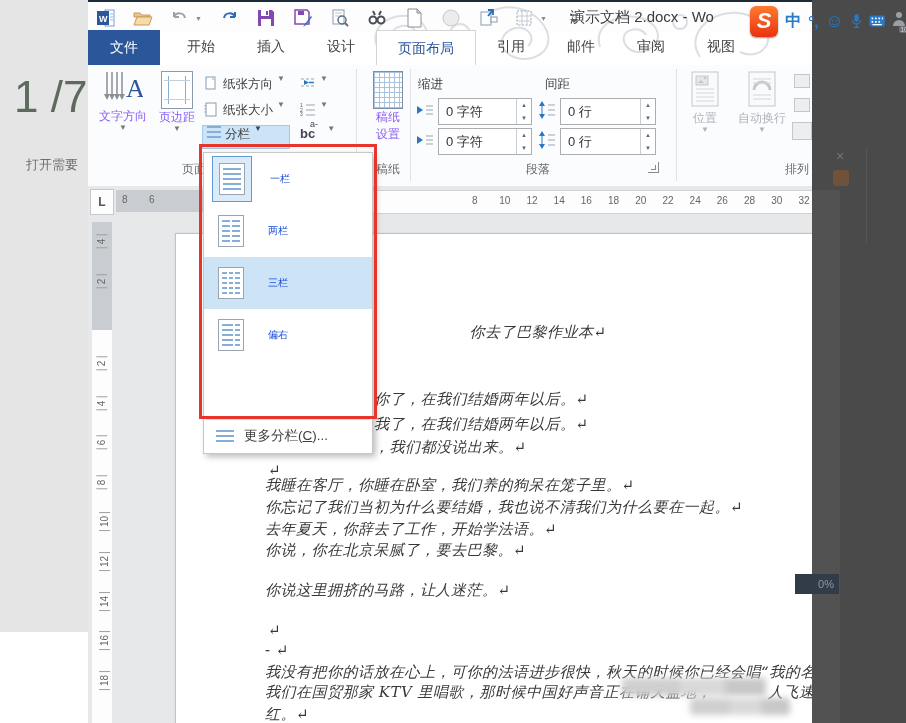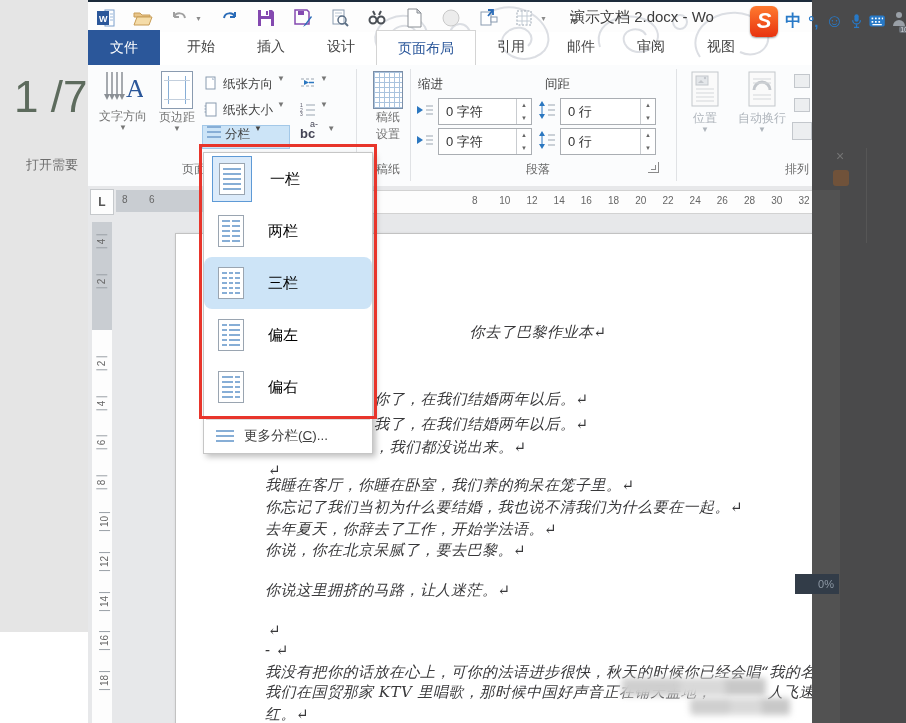--- a/index.html
+++ b/index.html
@@ -14,21 +14,21 @@
   #win-title{left:482px;top:6px;font-size:15px;color:#3c3c3c;white-space:nowrap;}
   #tabrow{left:88px;top:30px;width:724px;height:35px;background:transparent;border-bottom:1px solid #d9d9d9;}
   #file-tab{left:0;top:0;width:72px;height:35px;background:#2b579a;color:#fff;font-size:14px;
     display:flex;align-items:center;justify-content:center;}
   #tabs{left:78px;top:0;height:35px;display:flex;}
   .tab{padding:0 21px;display:flex;align-items:center;font-size:14px;color:#444;height:34px;}
   .tab.active{background:#fff;border:1px solid #d4d4d4;border-bottom:none;color:#2b579a;height:35px;}
   #flourish{left:340px;top:0;width:472px;height:64px;pointer-events:none;}
   
   #ribbon{left:88px;top:65px;width:724px;height:121px;background:#fbfcfd;border-bottom:1px solid #d8dadc;}
-  .rlabel{font-size:12px;color:#737373;text-align:center;}
+  .rlabel{font-size:12px;color:#8b5cf6;text-align:center;}
   .grouplabel{font-size:12px;color:#6a6a6a;text-align:center;}
   .caret{font-size:8px;color:#777;line-height:6px;}
   .vsep{width:1px;background:#e0e2e5;top:4px;height:112px;}
   .bigbtn{display:flex;flex-direction:column;align-items:center;}
   .rowbtn{display:flex;gap:4px;font-size:12.5px;color:#3f3f3f;height:22px;}
   .hl{background:#cce4f7;border:1px solid #a3c8e8;}
   .collines{background:repeating-linear-gradient(#87aed6 0 2px,transparent 2px 5px);}
   .spinbox{background:#fff;border:1px solid #aaaeb3;display:flex;align-items:center;font-size:13px;color:#333;}
   .spinval{flex:1;padding-left:7px;}
   .spincol{width:14px;height:100%;border-left:1px solid #c9ccd0;display:flex;flex-direction:column;}
@@ -56,27 +56,27 @@
   #doc-title{text-align:center;width:540px;}
   .blur{position:absolute;background:
      radial-gradient(circle at 20% 40%,#cfcfcf 0 25%,transparent 26%),
      radial-gradient(circle at 55% 60%,#d9d9d9 0 30%,transparent 31%),
      radial-gradient(circle at 80% 35%,#c8c8c8 0 28%,transparent 29%),#ececec;
      filter:blur(3px);border-radius:2px;}
   
   #colmenu{left:203px;top:152px;width:168px;height:300px;background:#fff;border:1px solid #c6c6c6;
     box-shadow:3px 3px 6px rgba(0,0,0,.25);z-index:30;}
   .mitem{position:relative;height:52px;display:flex;align-items:center;padding-left:8px;}
-  .mitem.hover{background:#cde4f7;border-radius:8px;}
+  .mitem.hover{background:#cde4f7;}
   .iconwrap{width:38px;height:44px;display:flex;align-items:center;justify-content:center;}
   .iconwrap.sel{background:#dcebfa;border:1px solid #5e9ad6;}
   .micon{width:26px;height:32px;background:#fff;border:1px solid #9aa5b1;display:flex;gap:2px;
     padding:4px 3px;box-sizing:border-box;}
   .micon div{height:22px;}
-  .mlabel{margin-left:18px;font-size:15px;color:#000000;}
+  .mlabel{margin-left:18px;font-size:10px;color:#1d4ed8;}
   #more-item{position:absolute;left:0;top:268px;width:168px;height:30px;display:flex;align-items:center;}
   #more-sep{position:absolute;left:2px;top:266px;width:164px;height:1px;background:#dcdcdc;}
   #more-label{font-size:13.5px;color:#3f3f3f;margin-left:10px;}
   #red-rect{left:199px;top:144px;width:172px;height:269px;border:3px solid #e8352b;z-index:40;}
   
   #overlay-left{left:0;top:0;width:88px;height:632px;background:#e5e5e5;z-index:50;overflow:hidden;}
   #overlay-right{left:812px;top:0;width:94px;height:723px;background:#4a4a4b;z-index:50;overflow:hidden;}
   #page-indicator{position:absolute;left:14px;top:72px;font-size:44px;color:#5d6b5d;white-space:nowrap;}
   #open-text{position:absolute;left:26px;top:156px;font-size:13px;color:#6e6e6e;white-space:nowrap;}
   #scroll-strip{position:absolute;left:0;top:190px;width:28px;height:533px;background:#525252;}
@@ -507,29 +507,20 @@
               <div class="collines" style="flex: 0.33 1 0px;"></div>
               <div class="collines" style="flex: 0.33 1 0px;"></div>
               <div class="collines" style="flex: 0.34 1 0px;"></div>
             </span>
           </span>
           <span class="mlabel">三栏</span>
         </div>
         <div class="mitem">
           <span class="iconwrap">
             <span class="micon">
-              <div class="collines" style="flex: 0.3 1 0px;"></div>
-              <div class="collines" style="flex: 0.7 1 0px;"></div>
-            </span>
-          </span>
-          <span class="mlabel">偏左</span>
-        </div>
-        <div class="mitem">
-          <span class="iconwrap">
-            <span class="micon">
               <div class="collines" style="flex: 0.7 1 0px;"></div>
               <div class="collines" style="flex: 0.3 1 0px;"></div>
             </span>
           </span>
           <span class="mlabel">偏右</span>
         </div>
       </div>
     <div id="more-sep"></div>
     <div id="more-item">
       <span class="collines" style="width:18px;height:13px;margin-left:12px;display:inline-block;"></span>

